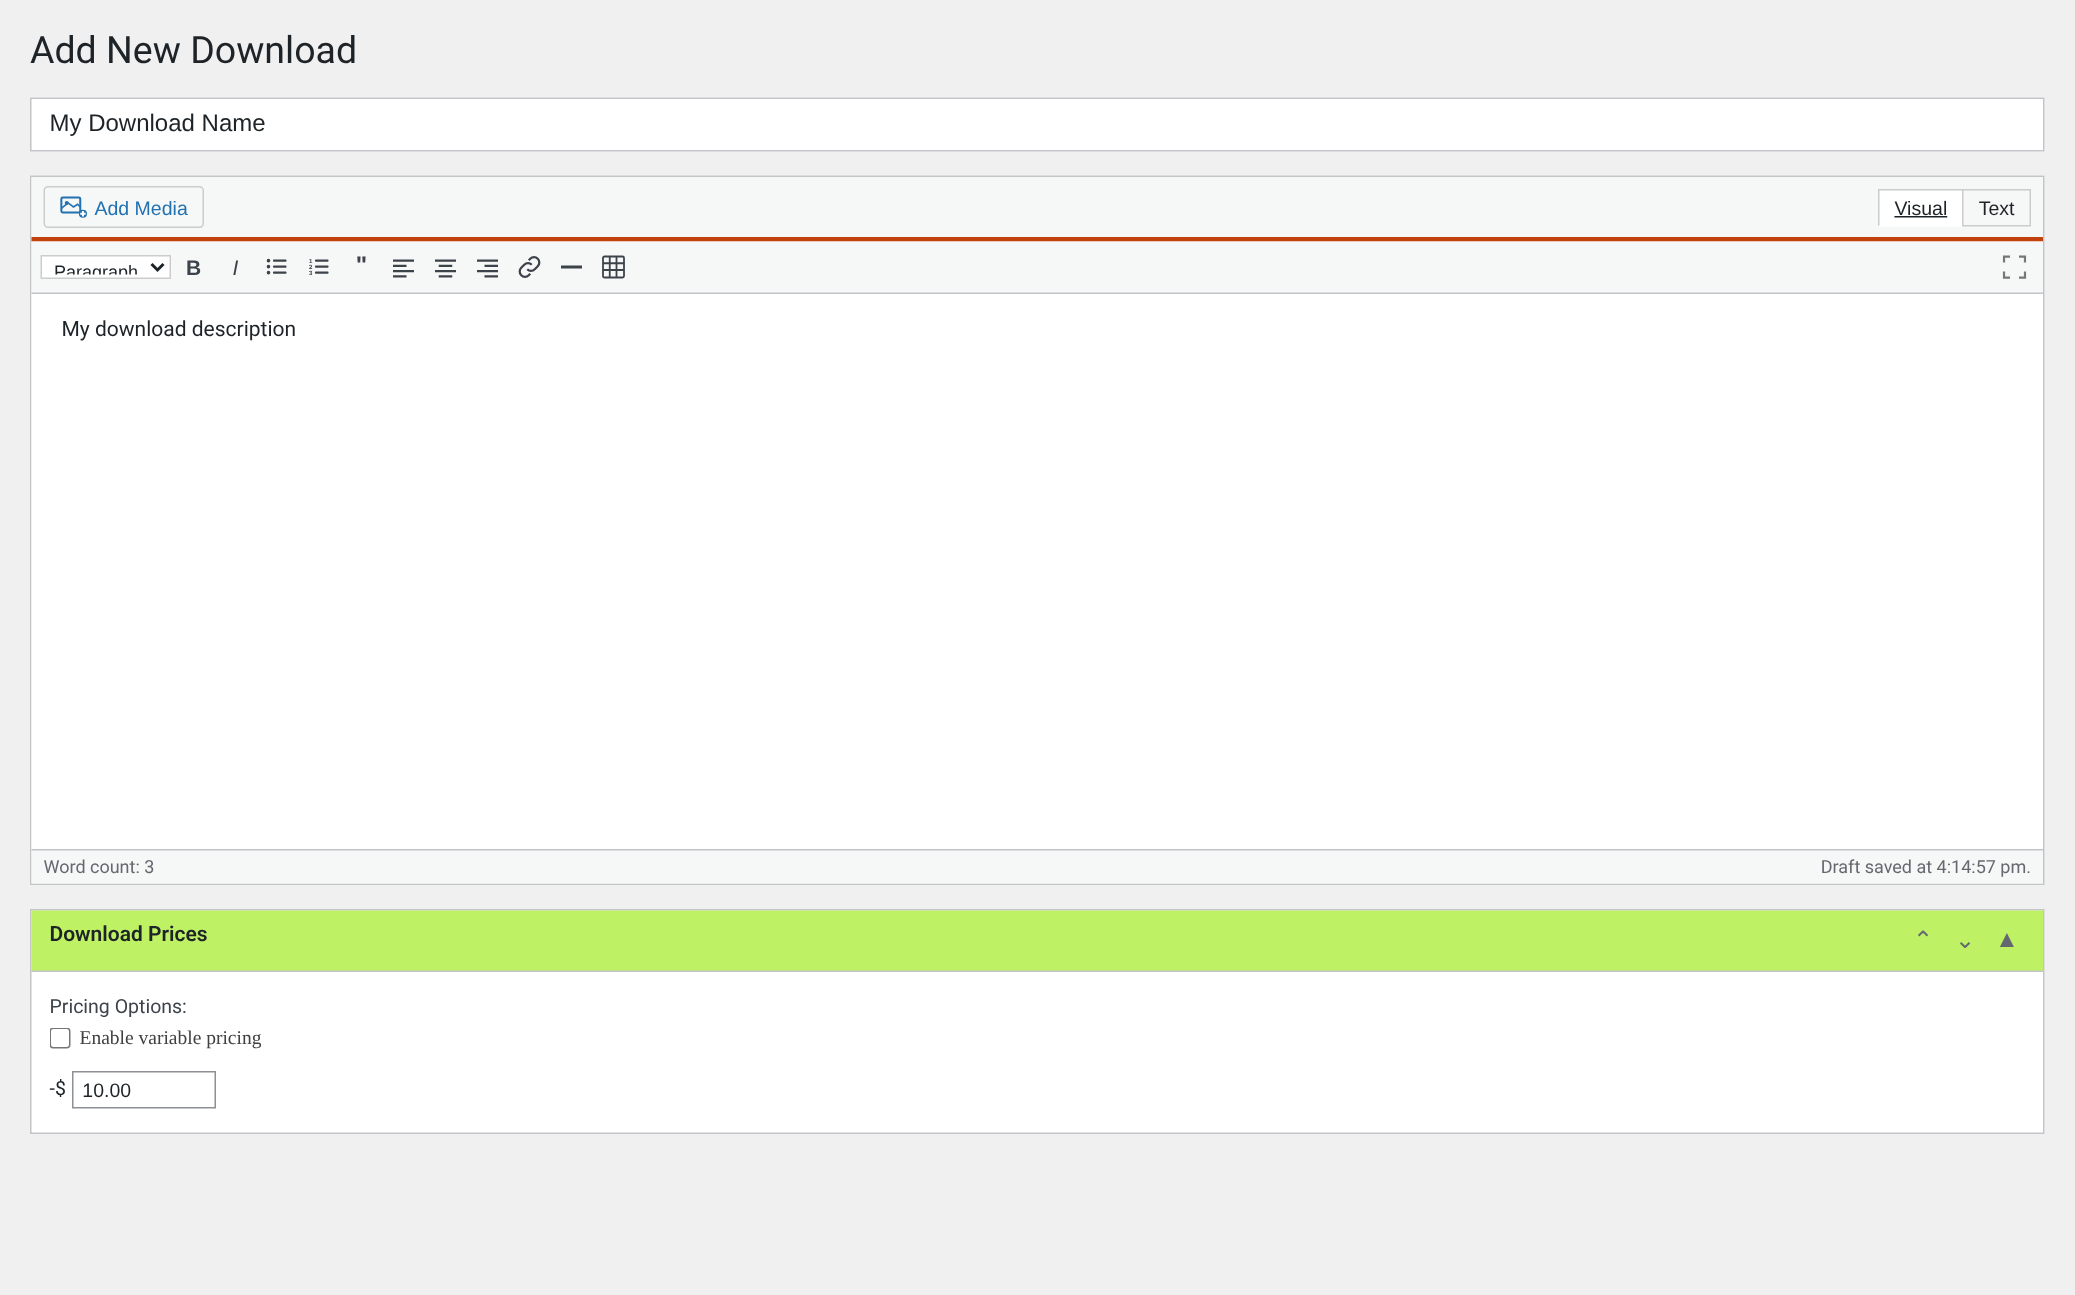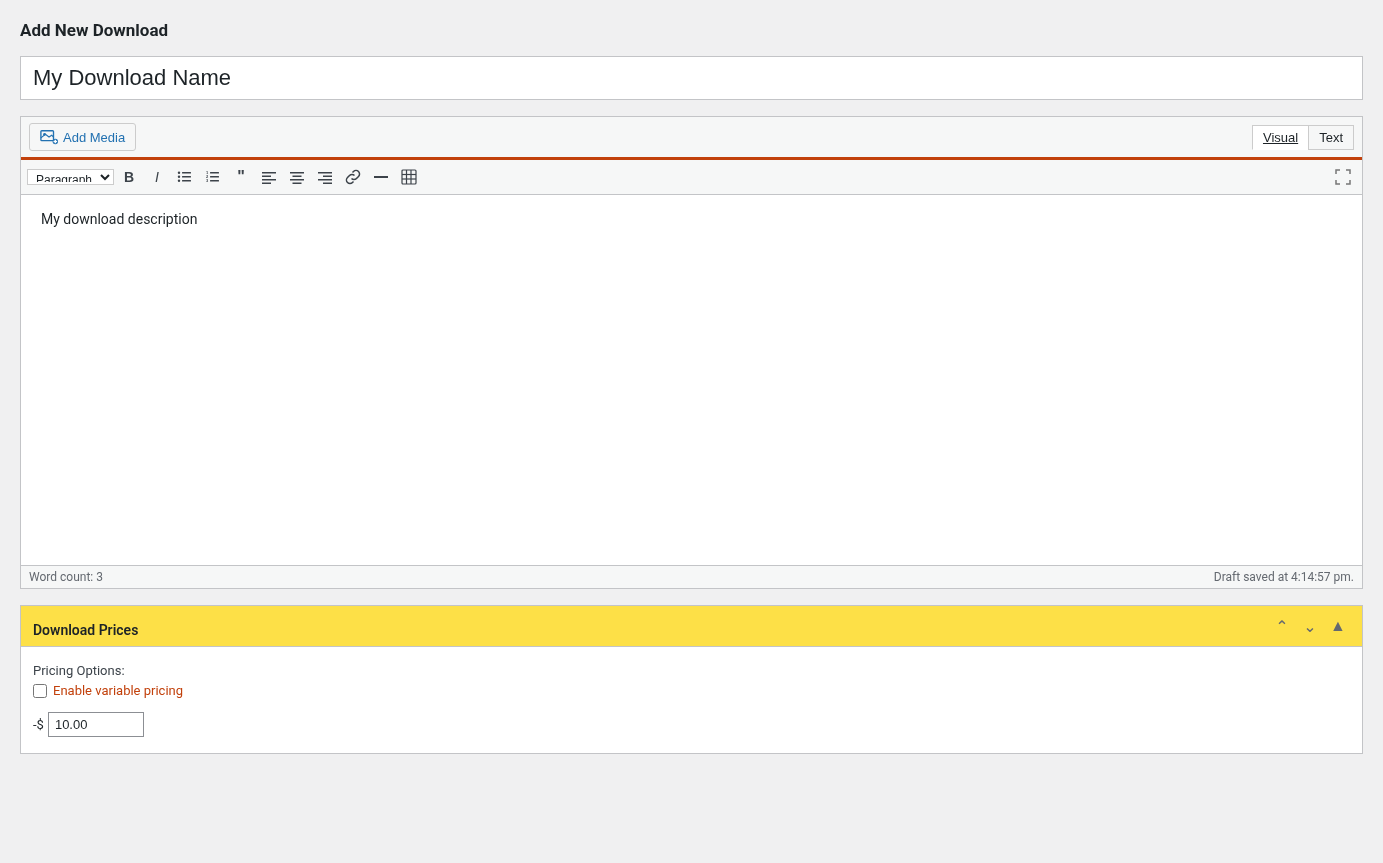--- a/index.html
+++ b/index.html
@@ -4,29 +4,29 @@
   <style>
     * { box-sizing: border-box; margin: 0; padding: 0; }
     body {
       background: #f0f0f1;
       font-family: -apple-system, BlinkMacSystemFont, "Segoe UI", Roboto, sans-serif;
       font-size: 13px;
       color: #3c434a;
       padding: 20px;
     }
     .page-title {
-      font-size: 17px;
-      font-weight: 700;
+      font-size: 25px;
+      font-weight: 400;
       color: #1d2327;
       margin-bottom: 16px;
     }
     .title-input {
       width: 100%;
       padding: 8px 12px;
-      font-size: 22px;
+      font-size: 16px;
       border: 1px solid #c3c4c7;
       background: #fff;
       margin-bottom: 16px;
       outline: none;
       color: #1d2327;
     }
     .editor-wrapper {
       background: #fff;
       border: 1px solid #c3c4c7;
     }
@@ -139,23 +139,23 @@
       gap: 48px;
     }
     .download-prices-panel {
       background: #fff;
       border: 1px solid #c3c4c7;
       margin-top: 16px;
     }
     .panel-header {
       display: flex;
       justify-content: space-between;
-      align-items: flex-end;
+      align-items: flex-start;
       padding: 8px 12px;
-      background: #fde047;
+      background: #bef264;
       border-bottom: 1px solid #c3c4c7;
     }
     .panel-title {
       font-size: 14px;
       font-weight: 600;
       color: #1d2327;
     }
     .panel-controls {
       display: flex;
       gap: 4px;
@@ -187,22 +187,23 @@
       gap: 6px;
       margin-bottom: 14px;
     }
     .checkbox-row input[type="checkbox"] {
       width: 14px;
       height: 14px;
       cursor: pointer;
     }
     .checkbox-label {
       font-size: 13px;
-      color: #c2410c;
-      cursor: pointer;
+      color: #404040;
+      cursor: pointer;
+      font-family: Liberation Serif, serif;
     }
     .price-row {
       display: flex;
       align-items: center;
       gap: 4px;
     }
     .price-prefix {
       font-size: 13px;
       color: #1d2327;
     }

